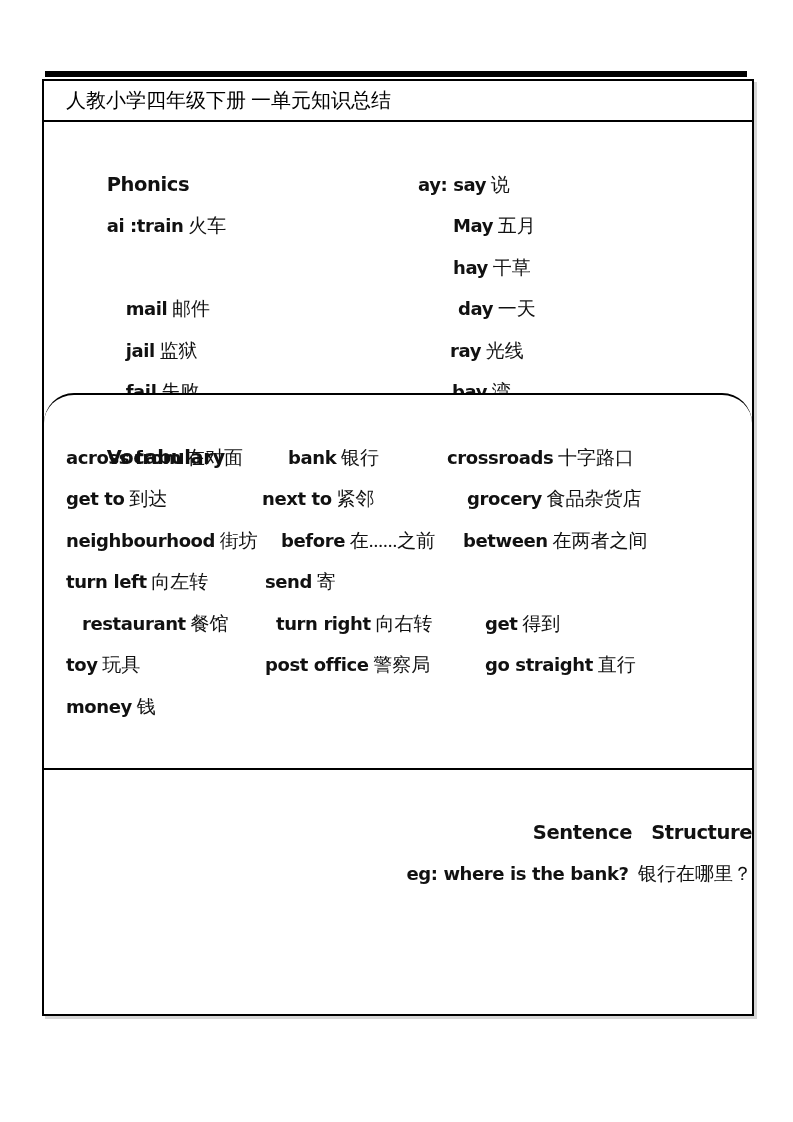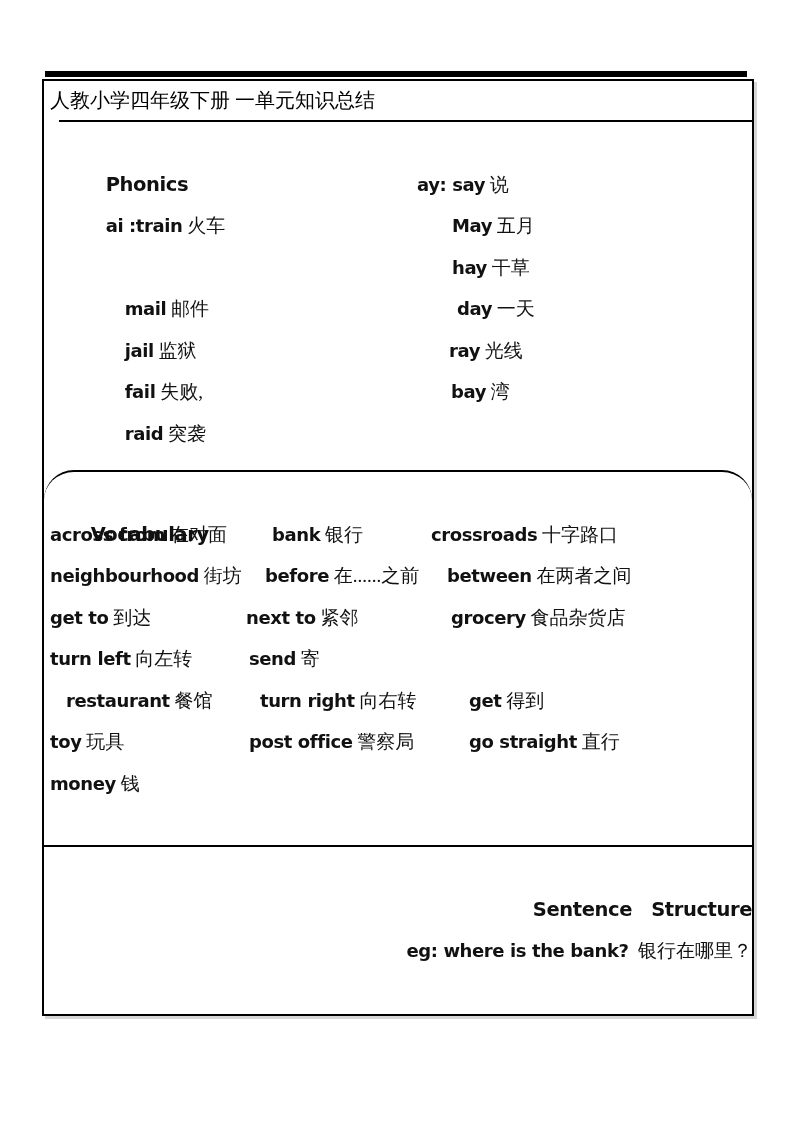--- a/index.html
+++ b/index.html
@@ -2,24 +2,24 @@
 <html><head>
 <meta charset="utf-8">
 <style>
   html,body{margin:0;padding:0;background:#ffffff;}
   .page{position:relative;width:793px;height:1122px;background:#ffffff;overflow:hidden;
         font-family:"DejaVu Sans","Liberation Sans",sans-serif;color:#111;}
   .top-rule{position:absolute;left:45px;top:71px;width:702px;height:6px;background:#000;}
   .doc-table{position:absolute;left:42px;top:79px;width:712px;height:937px;
              border:2px solid #000;box-sizing:border-box;background:#fff;
              box-shadow:3px 3px 0 rgba(120,120,120,.30);}
-  .t-row{box-sizing:border-box;overflow:hidden;padding-left:6px;}
+  .t-row{box-sizing:border-box;overflow:hidden;padding-left:22px;}
   .t-row + .t-row{border-top:2px solid #000;}
   .title-row{height:39px;line-height:39px;}
-  .sec-phonics{height:350px;margin-left:15px;}
+  .sec-phonics{height:273px;}
   .sec-vocab{height:375px;border-radius:30px;}
   .sec-sentence{height:163px;text-align:right;}
   .row-line{position:relative;height:41.5px;line-height:41.5px;white-space:pre;}
   .en{font-family:"DejaVu Sans","Liberation Sans",sans-serif;font-weight:700;
       font-size:18px;letter-spacing:-0.4px;}
   .zh{font-family:"Liberation Serif","DejaVu Serif",serif;font-weight:400;font-size:19px;}
   .heading{font-size:19.5px;}
   .vitem{position:absolute;top:0;white-space:pre;}
   .indent{margin-left:19px;display:inline-block;}
   .title-text{font-family:"Liberation Serif","DejaVu Serif",serif;font-size:20px;color:#000;}
@@ -70,28 +70,28 @@
       <div class="row-line">
         <span class="en heading">Vocabulary</span>
       </div>
 
       <div class="row-line">
         <span class="vitem" style="left:0px"><span class="en">across from</span><span class="zh"> 在对面</span></span>
         <span class="vitem" style="left:222px"><span class="en">bank</span><span class="zh"> 银行</span></span>
         <span class="vitem" style="left:381px"><span class="en">crossroads</span><span class="zh"> 十字路口</span></span>
       </div>
       <div class="row-line">
+        <span class="vitem" style="left:0px"><span class="en">get to</span><span class="zh"> 到达</span></span>
+        <span class="vitem" style="left:196px"><span class="en">next to</span><span class="zh"> 紧邻</span></span>
+        <span class="vitem" style="left:401px"><span class="en">grocery</span><span class="zh"> 食品杂货店</span></span>
+      </div>
+      <div class="row-line">
         <span class="vitem" style="left:0px"><span class="en">neighbourhood</span><span class="zh"> 街坊</span></span>
         <span class="vitem" style="left:215px"><span class="en">before</span><span class="zh"> 在......之前</span></span>
         <span class="vitem" style="left:397px"><span class="en">between</span><span class="zh"> 在两者之间</span></span>
-      </div>
-      <div class="row-line">
-        <span class="vitem" style="left:0px"><span class="en">get to</span><span class="zh"> 到达</span></span>
-        <span class="vitem" style="left:196px"><span class="en">next to</span><span class="zh"> 紧邻</span></span>
-        <span class="vitem" style="left:401px"><span class="en">grocery</span><span class="zh"> 食品杂货店</span></span>
       </div>
       <div class="row-line">
         <span class="vitem" style="left:0px"><span class="en">turn left</span><span class="zh"> 向左转</span></span>
         <span class="vitem" style="left:199px"><span class="en">send</span><span class="zh"> 寄</span></span>
       </div>
       <div class="row-line">
         <span class="vitem" style="left:16px"><span class="en">restaurant</span><span class="zh"> 餐馆</span></span>
         <span class="vitem" style="left:210px"><span class="en">turn right</span><span class="zh"> 向右转</span></span>
         <span class="vitem" style="left:419px"><span class="en">get</span><span class="zh"> 得到</span></span>
       </div>

